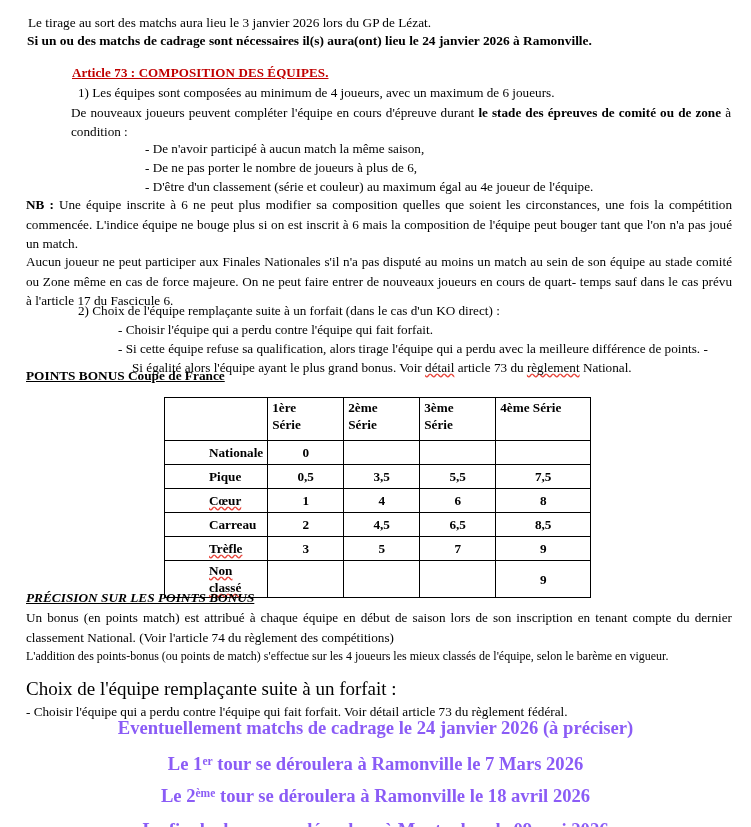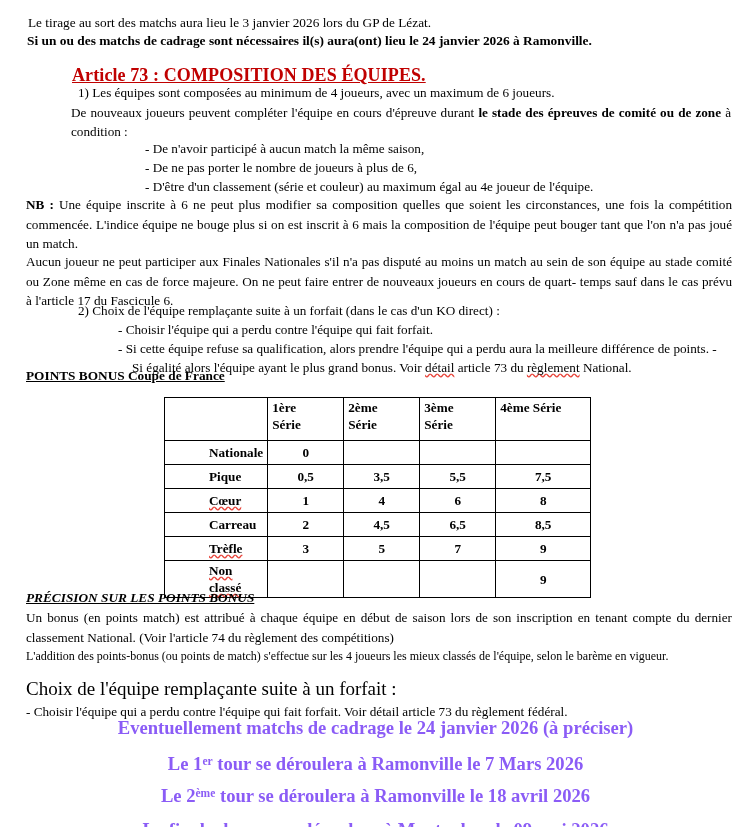--- a/index.html
+++ b/index.html
@@ -34,21 +34,21 @@
     left: 27px; top: 33px;
     font-size: 13.4px;
     font-weight: bold;
   }
 
   .art-head {
     position: absolute;
     left: 72px; top: 65px;
     color: #C00000;
     font-weight: bold;
-    font-size: 18px;
+    font-size: 13px;
     text-decoration: underline;
     letter-spacing: 0.1px;
   }
 
   .p1 {
     position: absolute;
     left: 78px; top: 85px;
     font-size: 13.2px;
   }
   .p2 {
@@ -238,21 +238,21 @@
   <div class="nb">
     <span class="bold">NB :</span><span> Une équipe inscrite à 6 ne peut plus modifier sa composition quelles que soient les circonstances, une fois la compétition commencée. L'indice équipe ne bouge plus si on est inscrit à 6 mais la composition de l'équipe peut bouger tant que l'on n'a pas joué un match.</span>
   </div>
 
   <div class="aucun">Aucun joueur ne peut participer aux Finales Nationales s'il n'a pas disputé au moins un match au sein de son équipe au stade comité ou Zone même en cas de force majeure. On ne peut faire entrer de nouveaux joueurs en cours de quart- temps sauf dans le cas prévu à l'article 17 du Fascicule 6.</div>
 
   <div class="p3">2) Choix de l'équipe remplaçante suite à un forfait (dans le cas d'un KO direct) :</div>
 
   <div class="dash-list2">
     <div>- Choisir l'équipe qui a perdu contre l'équipe qui fait forfait.</div>
-    <div>- Si cette équipe refuse sa qualification, alors prendre l'équipe qui a perdu aura la meilleure différence de points. -</div>
+    <div>- Si cette équipe refuse sa qualification, alors tirage l'équipe qui a perdu avec la meilleure différence de points. -</div>
     <div class="l2"><span>Si égalité alors l'équipe ayant le plus grand bonus. Voir </span><span class="sq">détail</span><span> article 73 du </span><span class="sq">règlement</span><span> National.</span></div>
   </div>
 
   <div class="pb-head">POINTS BONUS Coupe de France</div>
 
   <table class="bonus-table">
     <thead>
       <tr>
         <th class="hdr-blank"></th>
         <th class="hdr">

